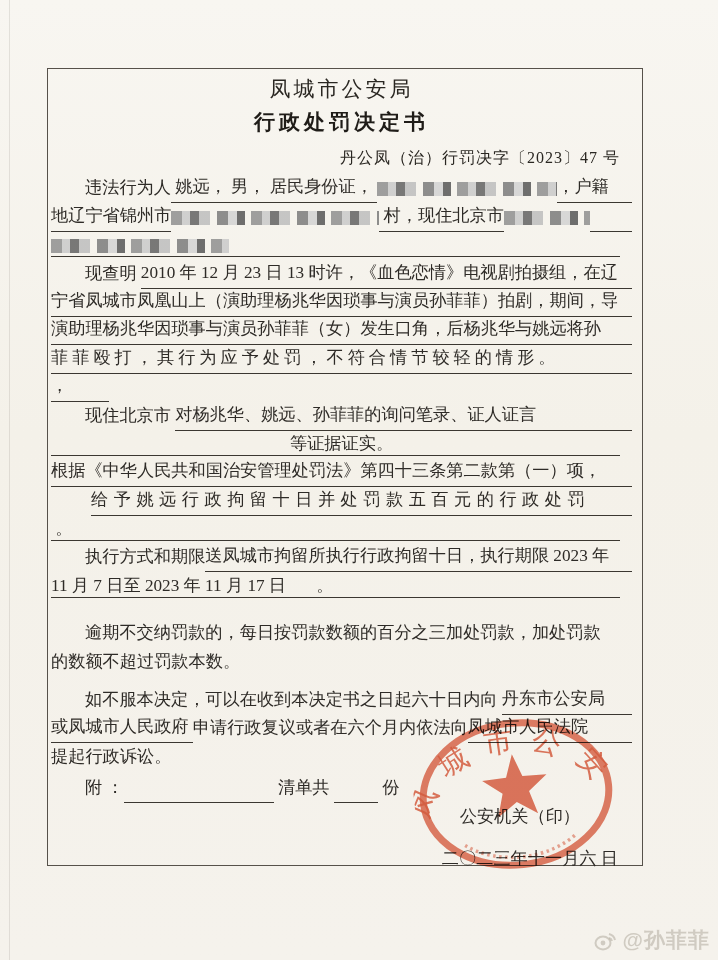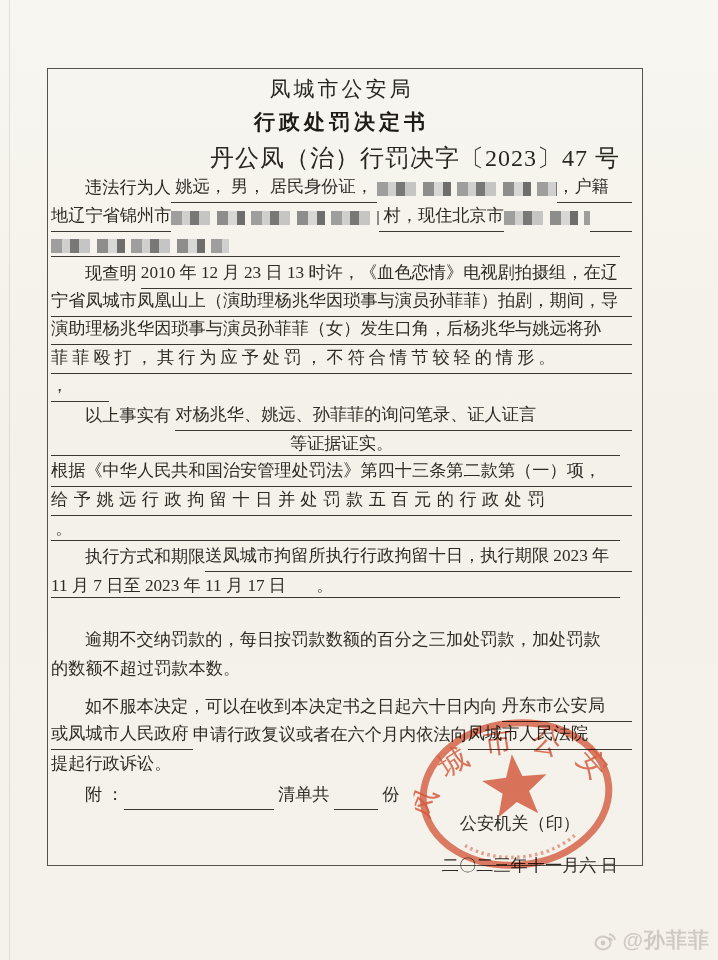--- a/index.html
+++ b/index.html
@@ -22,21 +22,21 @@
   .hdr-bureau{
     height:30px;line-height:30px;text-align:center;
     font-size:21px;letter-spacing:3px;color:#2a2722;
   }
   .hdr-title{
     height:37px;line-height:37px;text-align:center;
     font-size:21px;font-weight:700;letter-spacing:4px;color:#1f1c18;
   }
   .hdr-docnum{
     height:34px;line-height:34px;text-align:right;
-    font-size:24px;padding-right:12px;color:#2a2722;letter-spacing:1px;
+    font-size:16px;padding-right:12px;color:#2a2722;letter-spacing:1px;
   }
   .doc-body{position:relative;}
   .docline{
     position:relative;
     height:28.4px;
     display:flex;align-items:flex-end;
     white-space:pre;
     font-size:17.2px;
     overflow:hidden;
     color:#2e2b27;
@@ -84,28 +84,28 @@
     <div class="hdr-docnum">丹公凤（治）行罚决字〔2023〕47 号</div>
     <div class="doc-body">
         <div class="docline" style="padding-left: 34px;"><span>违法行为人</span><span class="u"> 姚远， 男， 居民身份证， </span><span class="redact" style="width: 180px;"></span><span class="u">，户籍</span><span class="fill"></span></div>
         <div class="docline"><span class="u">地辽宁省锦州市</span><span class="redact" style="width: 208px;"></span><span class="u"> 村，现住北京市</span><span class="redact" style="width: 86px;"></span><span class="fill"></span></div>
         <div class="docline rule"><span class="redact" style="width: 178px;"></span></div>
         <div class="docline" style="padding-left: 34px;"><span>现查明 </span><span class="u">2010 年 12 月 23 日 13 时许，《血色恋情》电视剧拍摄组，在辽</span><span class="fill"></span></div>
         <div class="docline"><span class="u">宁省凤城市凤凰山上（演助理杨兆华因琐事与演员孙菲菲）拍剧，期间，导</span><span class="fill"></span></div>
         <div class="docline"><span class="u">演助理杨兆华因琐事与演员孙菲菲（女）发生口角，后杨兆华与姚远将孙</span><span class="fill"></span></div>
         <div class="docline" style="letter-spacing: 4px;"><span class="u">菲菲殴打，其行为应予处罚，不符合情节较轻的情形。</span><span class="fill"></span></div>
         <div class="docline"><span class="u" style="min-width: 58px; display: inline-block;">，</span></div>
-        <div class="docline" style="padding-left: 34px;"><span>以上事实有 </span><span class="u">对杨兆华、姚远、孙菲菲的询问笔录、证人证言</span><span class="fill"></span></div>
+        <div class="docline" style="padding-left: 34px;"><span>现住北京市 </span><span class="u">对杨兆华、姚远、孙菲菲的询问笔录、证人证言</span><span class="fill"></span></div>
         <div class="docline center rule"><span>等证据证实。</span></div>
         <div class="docline"><span class="u">根据《中华人民共和国治安管理处罚法》第四十三条第二款第（一）项，</span><span class="fill"></span></div>
-        <div class="docline" style="letter-spacing: 5.5px;"><span class="u">给予姚远行政拘留十日并处罚款五百元的行政处罚</span><span class="fill"></span></div>
+        <div class="docline" style="letter-spacing: 5.5px; margin-left: 40px;"><span class="u">给予姚远行政拘留十日并处罚款五百元的行政处罚</span><span class="fill"></span></div>
         <div class="docline rule"><span> 。</span></div>
         <div class="docline" style="padding-left: 34px;"><span>执行方式和期限</span><span class="u">送凤城市拘留所执行行政拘留十日，执行期限 2023 年</span><span class="fill"></span></div>
         <div class="docline rule"><span>11 月 7 日至 2023 年 11 月 17 日       。</span></div>
-        <div class="docline" style="margin-top: 26px; padding-left: 34px;"><span>逾期不交纳罚款的，每日按罚款数额的百分之三加处罚款，加处罚款</span></div>
+        <div class="docline" style="margin-top: 19px; padding-left: 34px;"><span>逾期不交纳罚款的，每日按罚款数额的百分之三加处罚款，加处罚款</span></div>
         <div class="docline"><span>的数额不超过罚款本数。</span></div>
         <div class="docline" style="margin-top: 10px; padding-left: 34px;"><span>如不服本决定，可以在收到本决定书之日起六十日内向 </span><span class="u">丹东市公安局</span><span class="fill"></span></div>
         <div class="docline"><span class="u">或凤城市人民政府 </span><span>申请行政复议或者在六个月内依法向</span><span class="u">凤城市人民法院</span><span class="fill"></span></div>
         <div class="docline"><span>提起行政诉讼。</span></div>
         <div class="docline" style="margin-top: 3px; padding-left: 34px;"><span>附 ：</span><span class="u" style="min-width: 150px; display: inline-block;"></span><span> 清单共 </span><span class="u" style="min-width: 44px; display: inline-block;"></span><span> 份</span></div>
         <div class="docline right" style="padding-right: 52px;"><span>公安机关（印）</span></div>
         <div class="docline right" style="margin-top: 14px; padding-right: 14px;"><span>二〇二三年十一月六 日</span></div>
       </div>
   </div>
 

